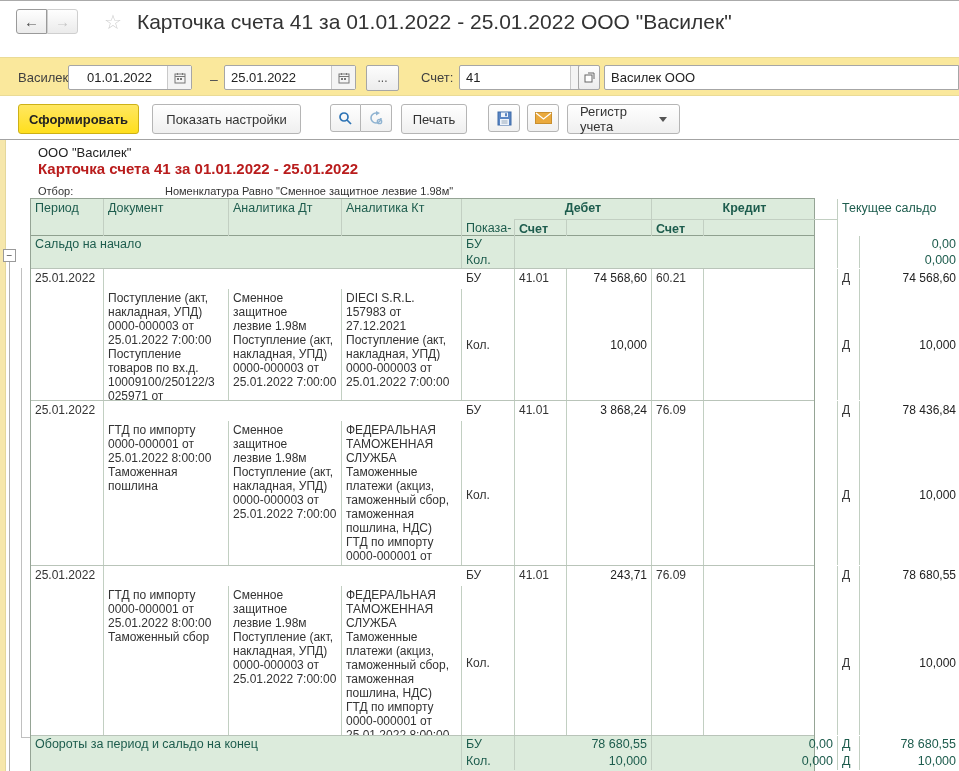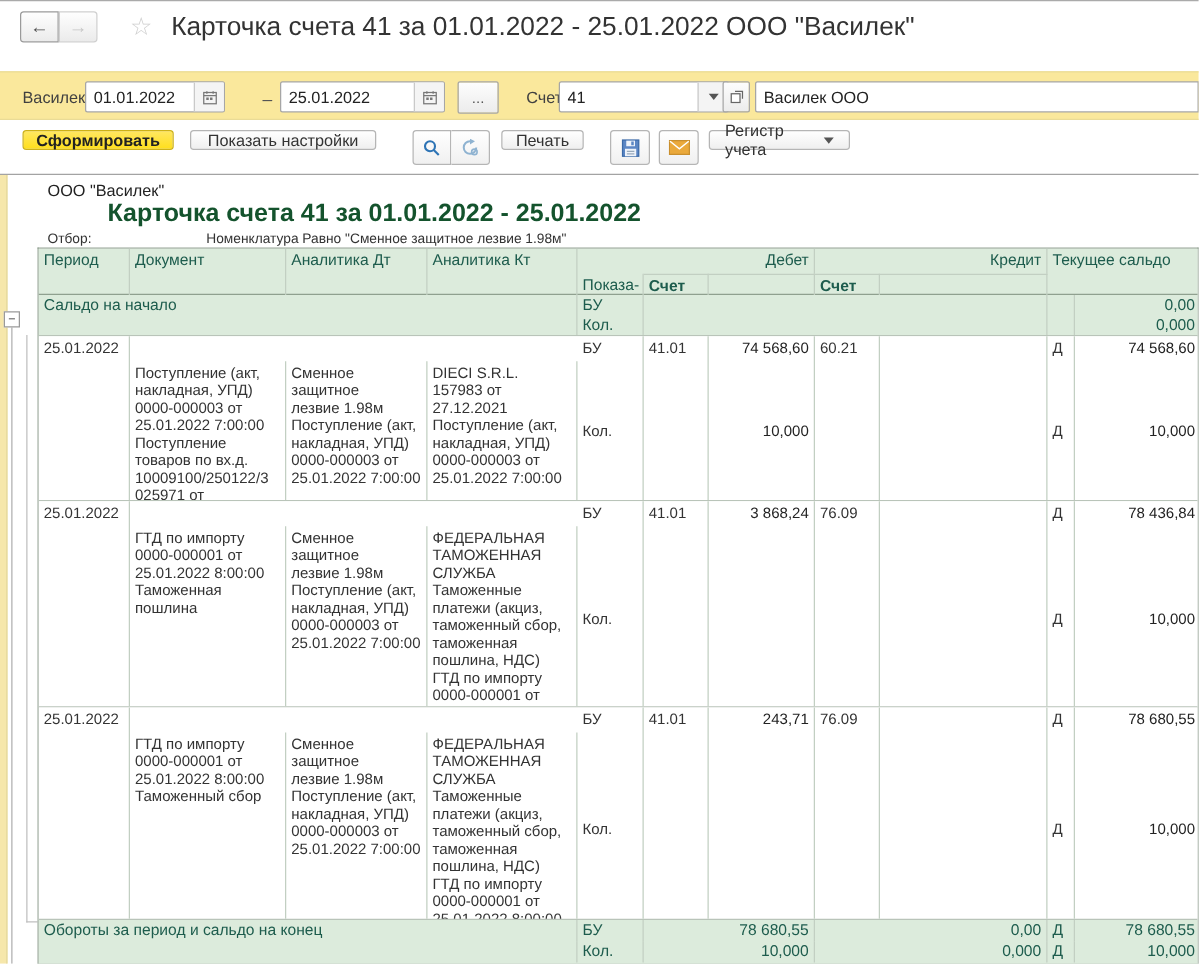--- a/index.html
+++ b/index.html
@@ -29,59 +29,59 @@
   .inp-btn { width:24px; height:100%; border-left:1px solid #c9c9c9; background:#f4f4f4;
              display:flex; align-items:center; justify-content:center; }
   .caret-down { width:0; height:0; border-left:4px solid transparent; border-right:4px solid transparent; border-top:5px solid #555; }
   .dash { position:absolute; top:13px; font-size:14px; color:#555; }
   .mini-btn { position:absolute; top:7px; height:26px; border:1px solid #a6a6a6; border-radius:2px;
               background:linear-gradient(#fdfdfd,#ececec); display:flex; align-items:center; justify-content:center;
               font-size:12px; color:#555; }
 
   
   .toolbar { position:absolute; top:96px; left:0; width:959px; height:44px; background:#fff; border-bottom:1px solid #a3a3a3; }
-  .btn { position:absolute; top:8px; height:16px; border:1px solid #b5b5b5; border-radius:3px; background:linear-gradient(#ffffff,#efefef);
+  .btn { position:absolute; top:8px; height:30px; border:1px solid #b5b5b5; border-radius:3px; background:linear-gradient(#ffffff,#efefef);
          display:flex; align-items:center; justify-content:center; font-size:13px; color:#333; padding:0 12px; }
   .btn.primary { background:linear-gradient(#ffe761,#ffdf1d); border-color:#cdb117; font-weight:bold; color:#222; }
   .iconbtn { position:absolute; top:8px; width:31px; height:28px; border:1px solid #b5b5b5; background:linear-gradient(#ffffff,#f0f0f0);
              display:flex; align-items:center; justify-content:center; }
   .iconbtn.joined-l { border-radius:3px 0 0 3px; }
   .iconbtn.joined-r { border-radius:0 3px 3px 0; border-left:none; }
   .btn .caret-down { margin-left:7px; }
 
   
   .left-strip { position:absolute; top:140px; left:0; width:6px; height:631px; background:#f6e7ab; border-right:1px solid #e4d79c; }
   .group-gutter-line1 { position:absolute; left:9px; top:261px; width:1px; height:510px; background:#b0b0b0; }
   .group-gutter-line2 { position:absolute; left:21px; top:268px; width:1px; height:470px; background:#c0c0c0; }
   .group-gutter-elbow { position:absolute; left:21px; top:737px; width:9px; height:1px; background:#c0c0c0; }
   .group-btn { position:absolute; left:3px; top:249px; width:13px; height:13px; border:1px solid #9a9a9a; background:#fff;
                font-size:10px; line-height:11px; text-align:center; color:#444; }
   .rep-org   { position:absolute; left:38px; top:145px; font-size:13px; color:#222; }
-  .rep-title { position:absolute; left:38px; top:160px; font-size:20px; font-weight:bold; color:#14532d;margin-left:48px; }
+  .rep-title { position:absolute; left:38px; top:160px; font-size:15px; font-weight:bold; color:#b91c1c; }
   .rep-filter-lbl { position:absolute; left:38px; top:185px; font-size:11px; color:#333; }
   .rep-filter-val { position:absolute; left:165px; top:185px; font-size:11px; color:#333; }
 
   
   :root { --cols: 73px 125px 113px 120px 53px 52px 85px 52px 134px 22px 100px;
           --colborder:#c2cfc2; --rowborder:#b9c4b9; --green:#dcebdc; --gtext:#1d5c4d; }
-  .sheet { position:absolute; left:30px; top:198px; width:929px; border:1px solid #95a495; border-bottom:none; }
+  .sheet { position:absolute; left:30px; top:198px; width:785px; border:1px solid #95a495; border-bottom:none; }
   .trow { display:grid; grid-template-columns: var(--cols); position:relative; border-bottom:1px solid var(--rowborder); }
   .td { border-right:1px solid var(--colborder); padding:2px 4px; position:relative; overflow:hidden; }
   .td:last-child { border-right:none; }
   .pre { white-space:pre-line;margin-top:20px; }
   .num { text-align:right; color:#222; }
   .greenrow { background:var(--green); color:var(--gtext); }
   .greenrow .num { color:var(--gtext); }
 
   
   .thead { height:37px; background:var(--green); color:var(--gtext); font-size:12.5px;
            display:grid; grid-template-columns: var(--cols); grid-template-rows: 20px 17px; border-bottom:1px solid #8fa08f; }
   .th { border-right:1px solid var(--colborder); padding:2px 4px; overflow:hidden; }
   .th.span2 { grid-row:1 / 3; }
-  .th.center { text-align:right; }
+  .th.center { text-align:center;font-weight:bold; }
   .th.subline { border-top:1px solid var(--colborder);font-weight:bold; }
   .th.noright { border-right:none; }
 
   
   .grid2 { display:grid; grid-template-columns: var(--cols); grid-template-rows: 16px 16px; font-size:12.5px; }
   .g { padding:0 4px; border-right:1px solid var(--colborder); line-height:16px; overflow:hidden; }
   .g.noright { border-right:none; }
   .opening-row { height:33px; }
   .totals-row  { height:36px; border-bottom:1px solid #95a495; }
   .totals-row .grid2 { grid-template-rows: 17px 17px; }
@@ -108,21 +108,21 @@
     </div>
   <div class="navbtn fwd">
       <span>→</span>
     </div>
   <div class="fav-star">☆</div>
   <div class="win-title">Карточка счета 41 за 01.01.2022 - 25.01.2022 ООО "Василек"</div>
 </div>
 
 <div class="filter-panel">
   <span class="lbl" style="left:18px;">Василек:</span>
-  <div class="inp" style="left:68px; width:112px;">
+  <div class="inp" style="left:68px; width:124px;padding-left:12px;">
     <input value="01.01.2022" style="">
     <div class="inp-btn">
       <svg width="12" height="12" viewBox="0 0 12 12">
         <rect x="1" y="2" width="10" height="9" fill="none" stroke="#777" stroke-width="1"></rect>
         <line x1="1" y1="4.5" x2="11" y2="4.5" stroke="#777" stroke-width="1"></line>
         <line x1="3.5" y1="1" x2="3.5" y2="3" stroke="#777" stroke-width="1"></line>
         <line x1="8.5" y1="1" x2="8.5" y2="3" stroke="#777" stroke-width="1"></line>
         <rect x="3" y="6" width="2" height="2" fill="#777"></rect>
           <rect x="6" y="6" width="2" height="2" fill="#777"></rect>
       </svg>
@@ -137,21 +137,21 @@
         <line x1="1" y1="4.5" x2="11" y2="4.5" stroke="#777" stroke-width="1"></line>
         <line x1="3.5" y1="1" x2="3.5" y2="3" stroke="#777" stroke-width="1"></line>
         <line x1="8.5" y1="1" x2="8.5" y2="3" stroke="#777" stroke-width="1"></line>
         <rect x="3" y="6" width="2" height="2" fill="#777"></rect>
           <rect x="6" y="6" width="2" height="2" fill="#777"></rect>
       </svg>
     </div>
   </div>
   <div class="mini-btn" style="left:366px; width:33px;">...</div>
   <span class="lbl" style="left:421px;">Счет:</span>
-  <div class="inp" style="left:447px; width:136px;">
+  <div class="inp" style="left:459px; width:136px;">
     <input value="41" style="">
     <div class="inp-btn">
         <div class="caret-down"></div>
       </div>
   </div>
   <div class="mini-btn" style="left:578px; width:22px; height:25px;">
     <svg width="11" height="11" viewBox="0 0 11 11">
       <rect x="1" y="3" width="7" height="7" fill="#fff" stroke="#666" stroke-width="1"></rect>
       <polyline points="4,1 10,1 10,7" fill="none" stroke="#666" stroke-width="1"></polyline>
     </svg>

